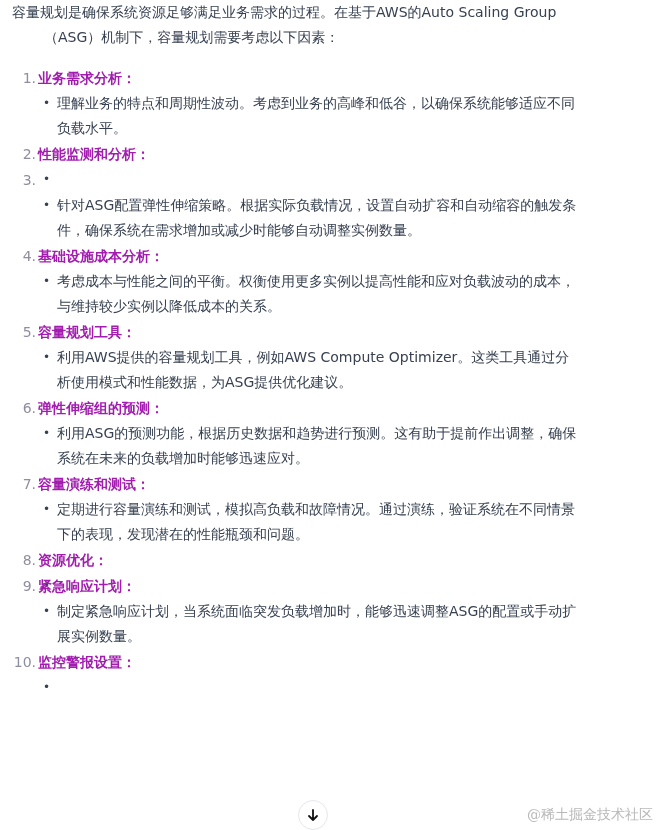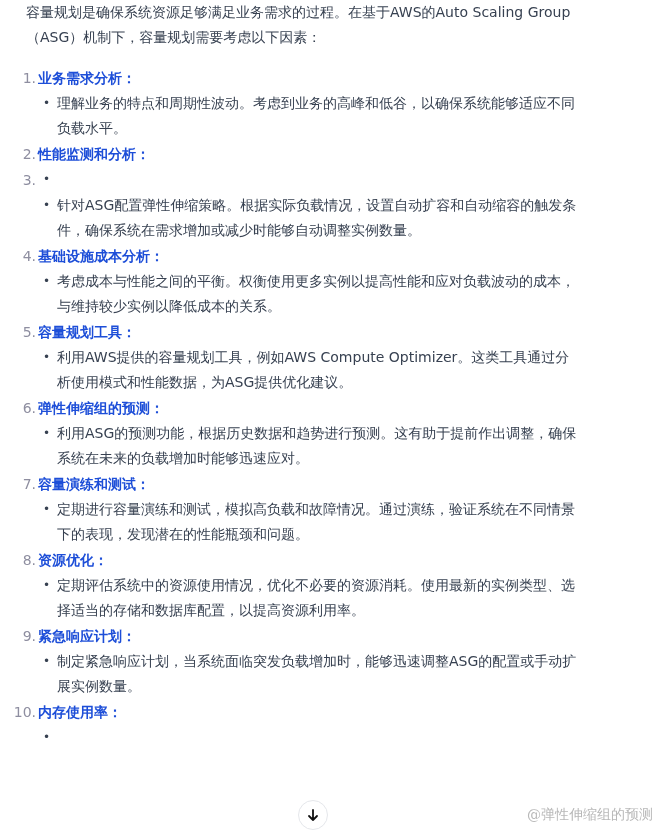--- a/index.html
+++ b/index.html
@@ -1,28 +1,28 @@
 <!DOCTYPE html>
 <html><head>
 <meta charset="utf-8">
 <style>
   html, body { margin: 0; padding: 0; background: #ffffff; }
   body {
     width: 657px; height: 830px; overflow: hidden; position: relative;
     font-family: "DejaVu Sans", "Liberation Sans", sans-serif;
     color: #374151; font-size: 14px;
   }
-  .intro { position: absolute; left: 26px; top: 0px; width: 600px; line-height: 25px; margin: 0; }
+  .intro { position: absolute; left: 12px; top: 0px; width: 600px; line-height: 25px; margin: 0; }
   .intro .l1 { display: block; }
-  .intro .l2 { display: block; padding-left: 0; }
+  .intro .l2 { display: block; padding-left: 0; margin-left: 32px; }
   .list { position: absolute; left: 0; top: 66px; width: 620px; margin: 0; padding: 0; list-style: none; }
   .item { margin: 0; }
   .item-head { height: 25px; line-height: 25px; position: relative; }
   .num { position: absolute; right: 584px; top: 0; color: #8e8ea0; font-size: 14px; white-space: nowrap; }
-  .title { position: absolute; left: 38px; top: 0; font-weight: bold; color: #1d4ed8; white-space: nowrap; }
+  .title { position: absolute; left: 38px; top: 0; font-weight: bold; color: #a21caf; white-space: nowrap; }
   .sub { position: relative; padding-left: 57px; width: 525px; line-height: 25px; margin: 0 0 1px 0; }
   .dot { position: absolute; left: 43px; top: 0; color: #374151; font-size: 12px; }
   .scroll-btn {
     position: absolute; left: 298px; top: 800px; width: 30px; height: 30px;
     border-radius: 50%; border: 1px solid #e5e7eb; background: #fff;
     display: flex; align-items: center; justify-content: center; box-sizing: border-box;
   }
   .watermark { position: absolute; right: 4px; bottom: 6px; color: #b8b8b8; font-size: 14px;
     font-family: "DejaVu Serif", "Liberation Serif", serif; }
 </style>
@@ -81,37 +81,37 @@
         <span class="num">7.</span>
         <span class="title">容量演练和测试：</span>
       </div>
     <p class="sub"><span class="dot">•</span><span>定期进行容量演练和测试，模拟高负载和故障情况。通过演练，验证系统在不同情景下的表现，发现潜在的性能瓶颈和问题。</span></p>
   </li>
   <li class="item">
     <div class="item-head">
         <span class="num">8.</span>
         <span class="title">资源优化：</span>
       </div>
-    <p class="sub"><span class="dot">•</span><span>定期评估系统中的资源使用情况，优化不必要的资源消耗。使用最新的实例类型、选择适当的存储和数据库配置，以提高资源利用率。</span></p>
+    <p class="sub"><span class="dot">•</span></p>
   </li>
   <li class="item">
     <div class="item-head">
         <span class="num">9.</span>
         <span class="title">紧急响应计划：</span>
       </div>
     <p class="sub"><span class="dot">•</span><span>制定紧急响应计划，当系统面临突发负载增加时，能够迅速调整ASG的配置或手动扩展实例数量。</span></p>
   </li>
   <li class="item">
     <div class="item-head">
         <span class="num">10.</span>
-        <span class="title">内存使用率：</span>
+        <span class="title">监控警报设置：</span>
       </div>
     <p class="sub"><span class="dot">•</span></p>
   </li>
 </ol>
 
 <div class="scroll-btn">
   <svg width="14" height="14" viewBox="0 0 14 14">
     <path d="M7 2 V12 M3 8 L7 12 L11 8" stroke="#111" stroke-width="1.8" fill="none" stroke-linecap="round" stroke-linejoin="round"></path>
   </svg>
 </div>
 
-<div class="watermark">@弹性伸缩组的预测</div>
+<div class="watermark">@稀土掘金技术社区</div>
 
 </body></html>

